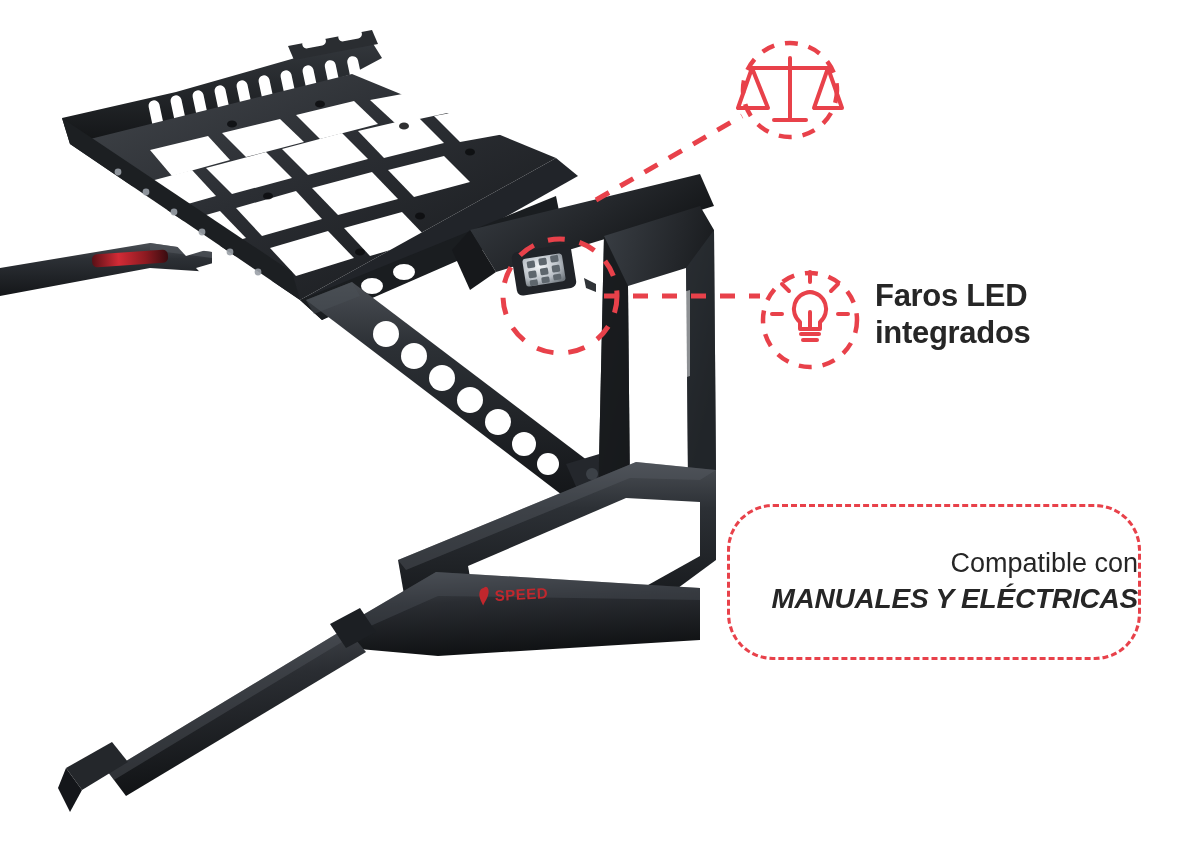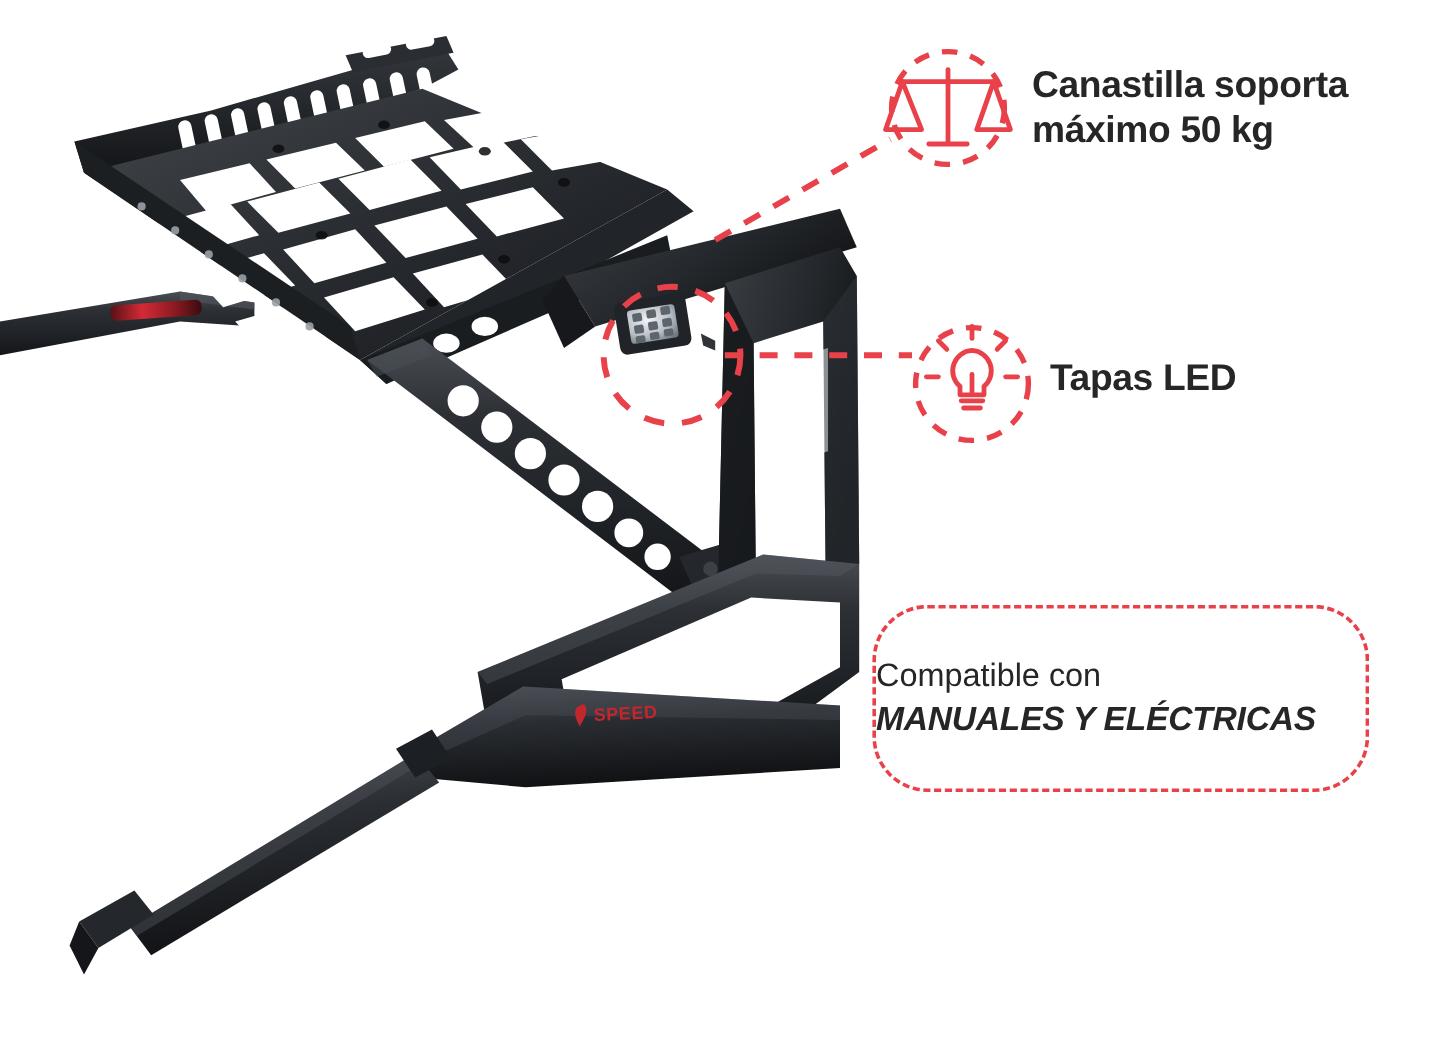--- a/index.html
+++ b/index.html
@@ -68,21 +68,21 @@
     position: absolute;
     left: 727px;
     top: 504px;
     width: 414px;
     height: 156px;
     border: 3px dashed #e8414a;
     border-radius: 46px;
     box-sizing: border-box;
     display: flex;
     flex-direction: column;
-    align-items: flex-start;
+    align-items: flex-end;
     justify-content: center;
     text-align: center;
     color: #262626;
   }
   #callout-compat .line {
     display: block;
     font-size: 27px;
     line-height: 1.32;
     font-weight: normal;
     letter-spacing: 0px;
@@ -346,30 +346,27 @@
         <line x1="782" y1="284" x2="789" y2="291"></line>
         <line x1="838" y1="284" x2="831" y2="291"></line>
         <line x1="772" y1="314" x2="782" y2="314"></line>
         <line x1="848" y1="314" x2="838" y2="314"></line>
       </g>
     </g>
   </svg>
 
   <div class="callout" id="callout-capacity">
     <div class="callout-icon" style="width:96px;height:96px;"></div>
-    <div class="callout-text">
-      <span class="line">Canastilla soporta</span>
-      <span class="line">máximo 50 kg</span>
-    </div>
   </div>
 
   <div class="callout" id="callout-led">
     <div class="callout-icon" style="width:96px;height:96px;"></div>
     <div class="callout-text">
-      <span class="line">Tapas LED</span>
+      <span class="line">Faros LED</span>
+      <span class="line">integrados</span>
     </div>
   </div>
 
   <div id="callout-compat">
     <span class="line">Compatible con</span>
     <span class="line strong">MANUALES Y ELÉCTRICAS</span>
   </div>
 
 </div>
 

